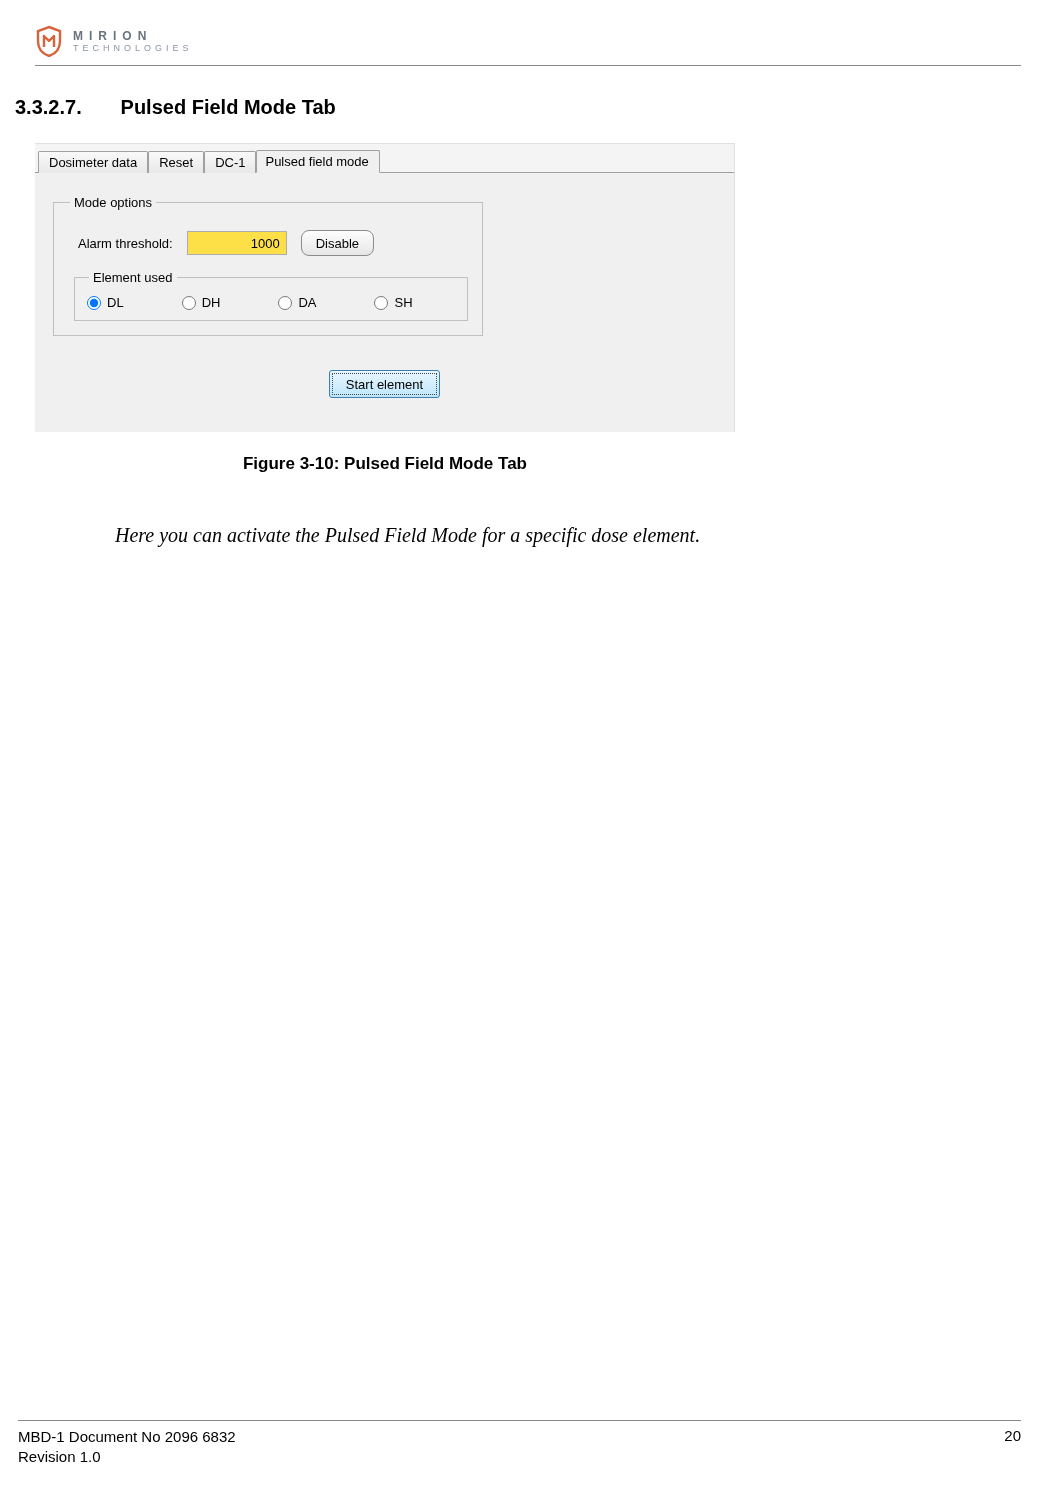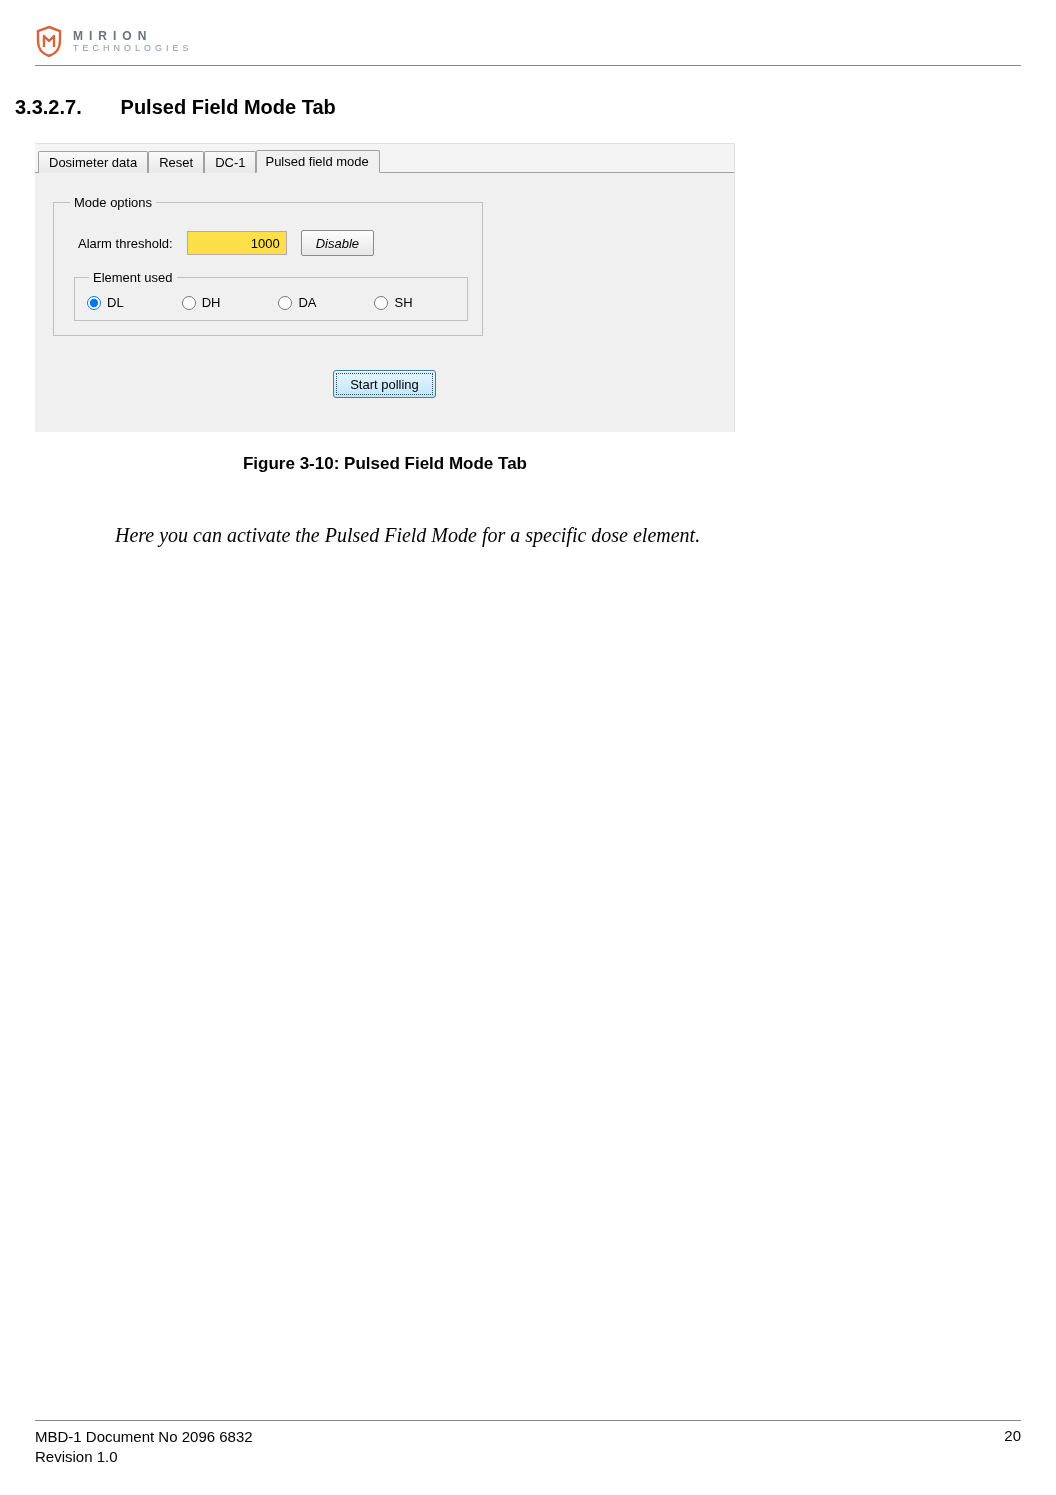--- a/index.html
+++ b/index.html
@@ -117,25 +117,24 @@
       border: 1px solid #abadb3;
       text-align: right;
       padding: 2px 6px;
       font-size: 13px;
       background: #fde047;
     }
     .btn {
       height: 26px;
       padding: 0 14px;
       border: 1px solid #8a8a8a;
-      border-radius: 2px;
+      border-radius: 8px;
       background: linear-gradient(#fdfdfd,#e6e6e6);
       font-size: 13px;
       cursor: pointer;
-      font-style: italic;
     }
     fieldset.element-used {
       border: 1px solid #c0c0c0;
       padding: 10px 12px 10px 12px;
       margin-left: 6px;
       width: 394px;
     }
     fieldset.element-used > legend {
       font-size: 13px;
       padding: 0 4px;
@@ -177,21 +176,21 @@
     }
     .body-text {
       font-family: "Times New Roman", Times, serif;
       font-size: 20px;
       margin-left: 80px;
       font-style: italic;
     }
     .footer {
       position: absolute;
       bottom: 28px;
-      left: 35px;
+      left: 18px;
       right: 35px;
       font-size: 15px;
       border-top: 1px solid #888;
       padding-top: 6px;
       display: flex;
       justify-content: space-between;
       align-items: flex-start;
     }
     .footer-left { line-height: 1.35; }
   </style>
@@ -247,21 +246,21 @@
                 <span>DA</span>
               </label>
               <label class="radio-opt">
                 <input type="radio" name="elem" style="">
                 <span>SH</span>
               </label>
             </div>
           </fieldset>
         </fieldset>
         <div class="polling-row">
-          <button class="btn-polling">Start polling</button>
+          <button class="btn-polling">Start element</button>
         </div>
       </div>
     </div>
 
     <div class="figure-caption">Figure 3-10: Pulsed Field Mode Tab</div>
   </div>
 
   <p class="body-text">Here you can activate the Pulsed Field Mode for a specific dose element.</p>
 </div>
 

